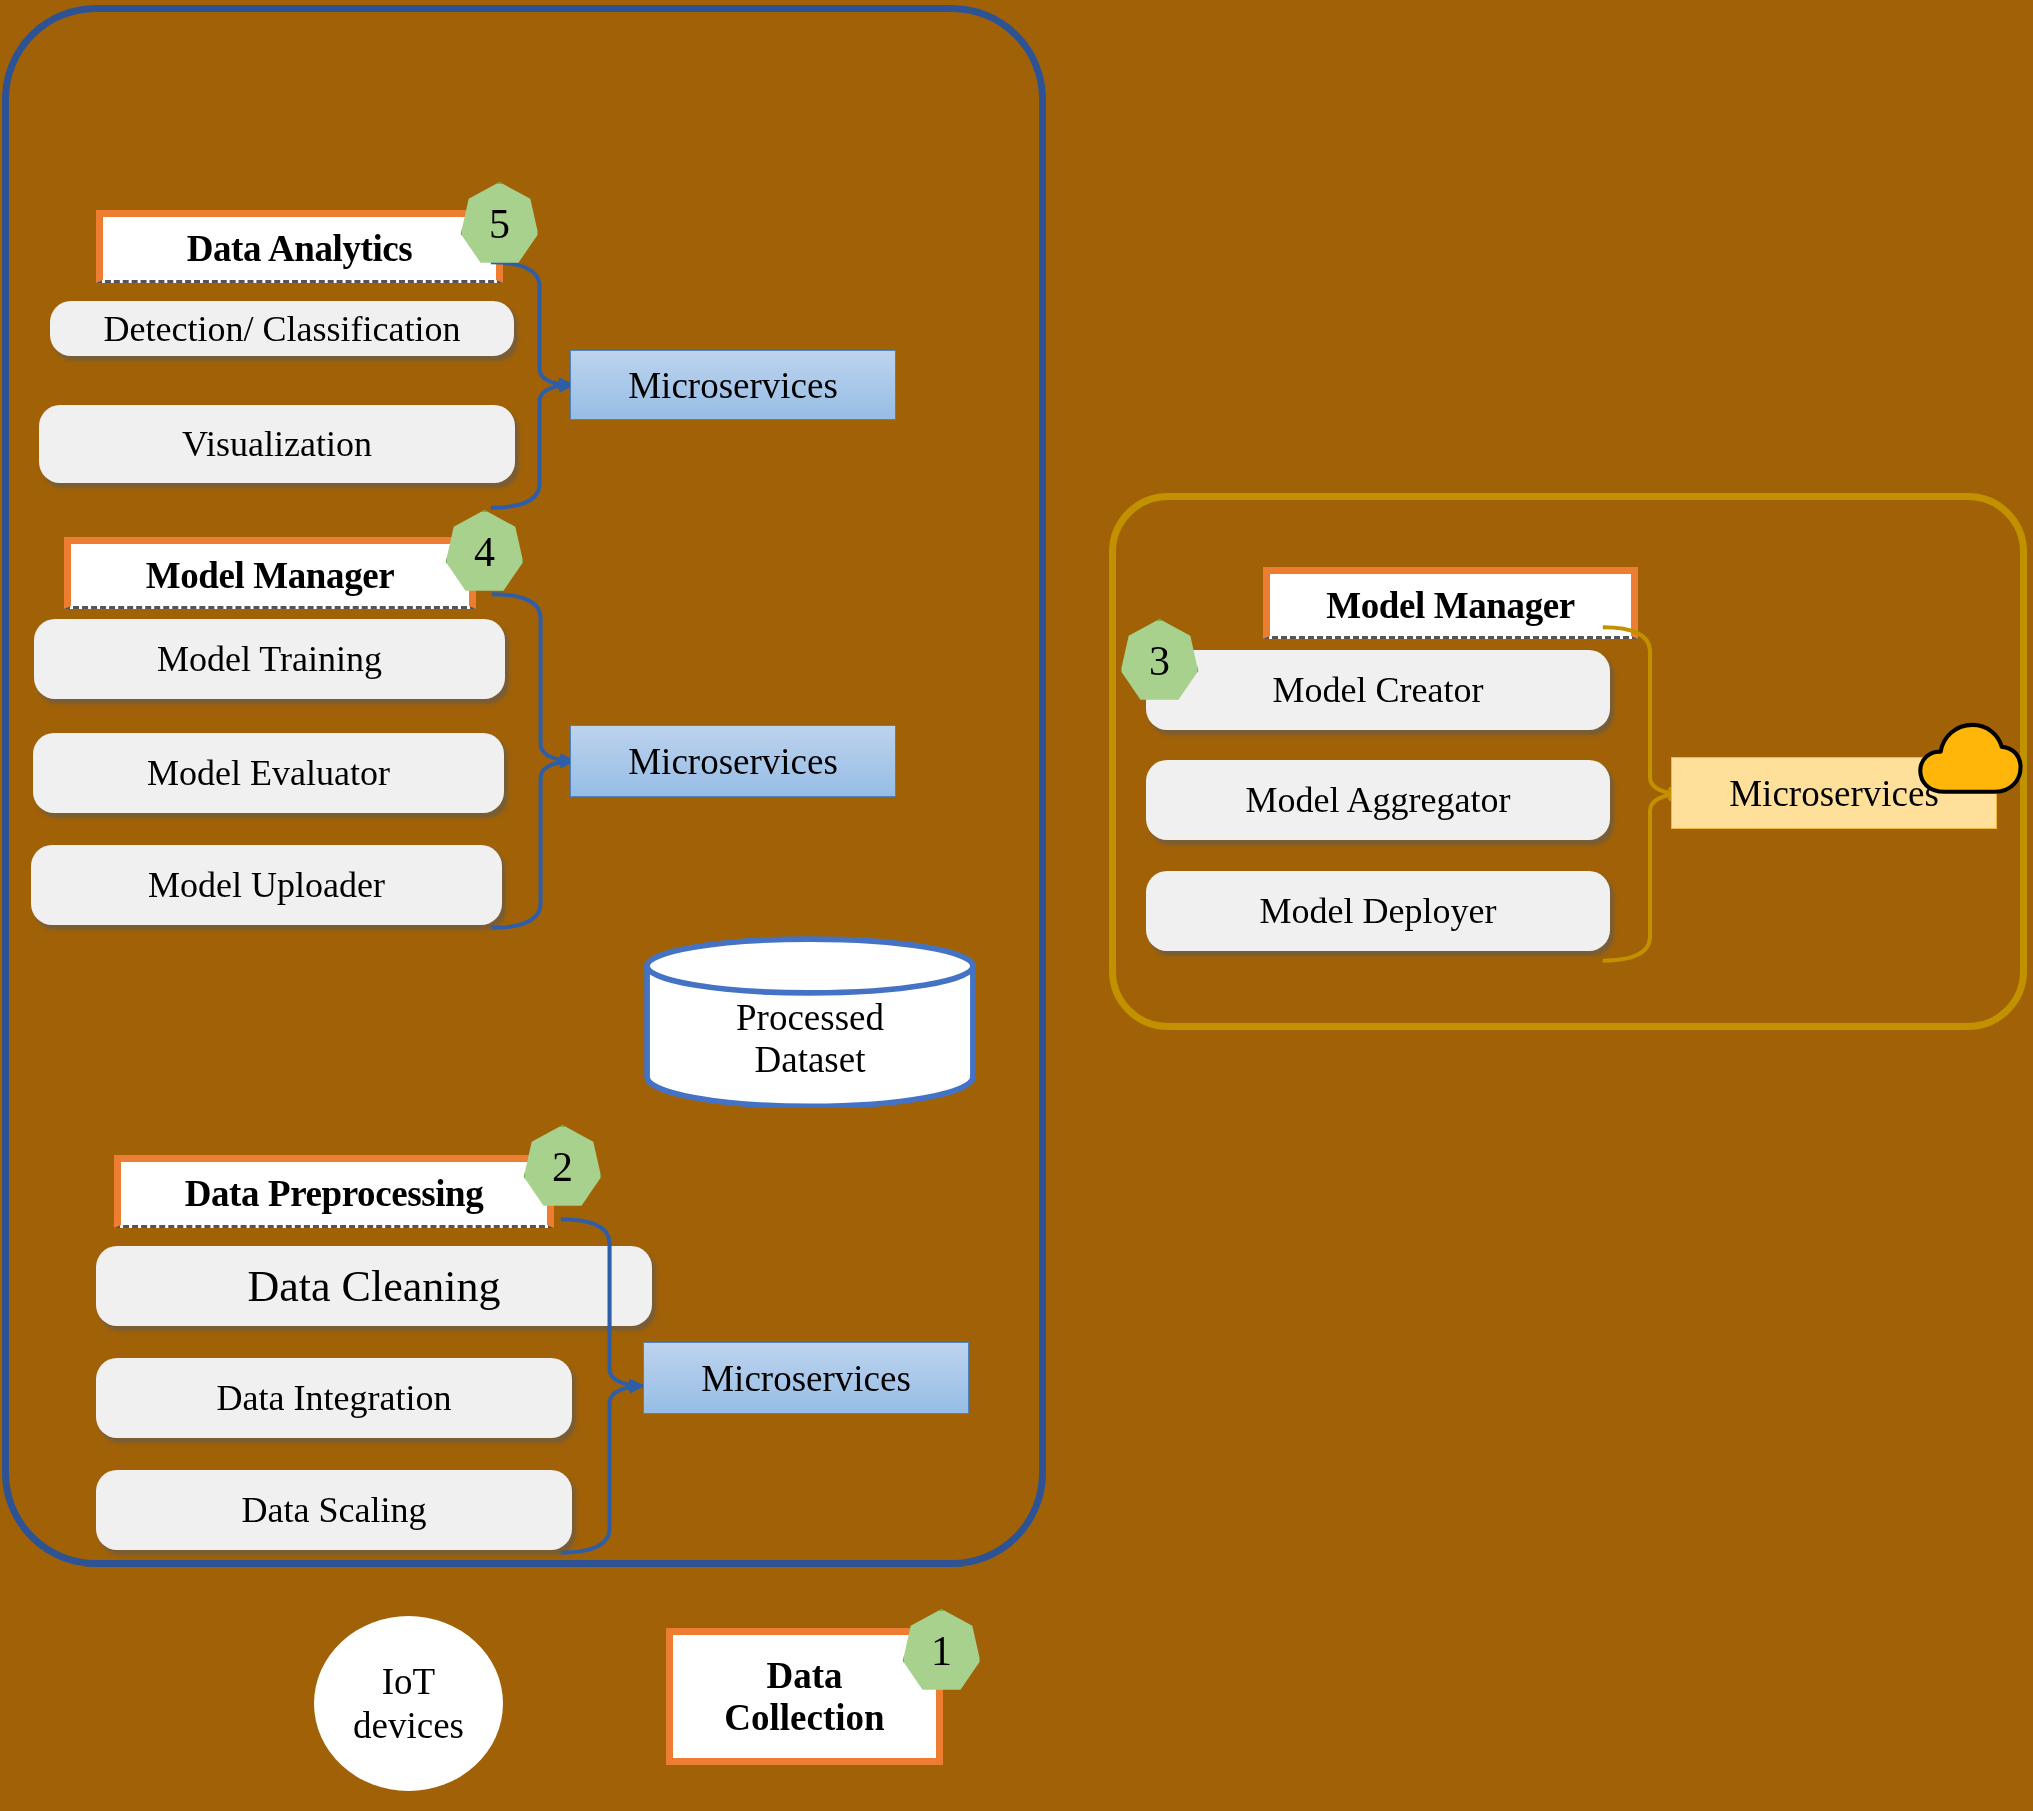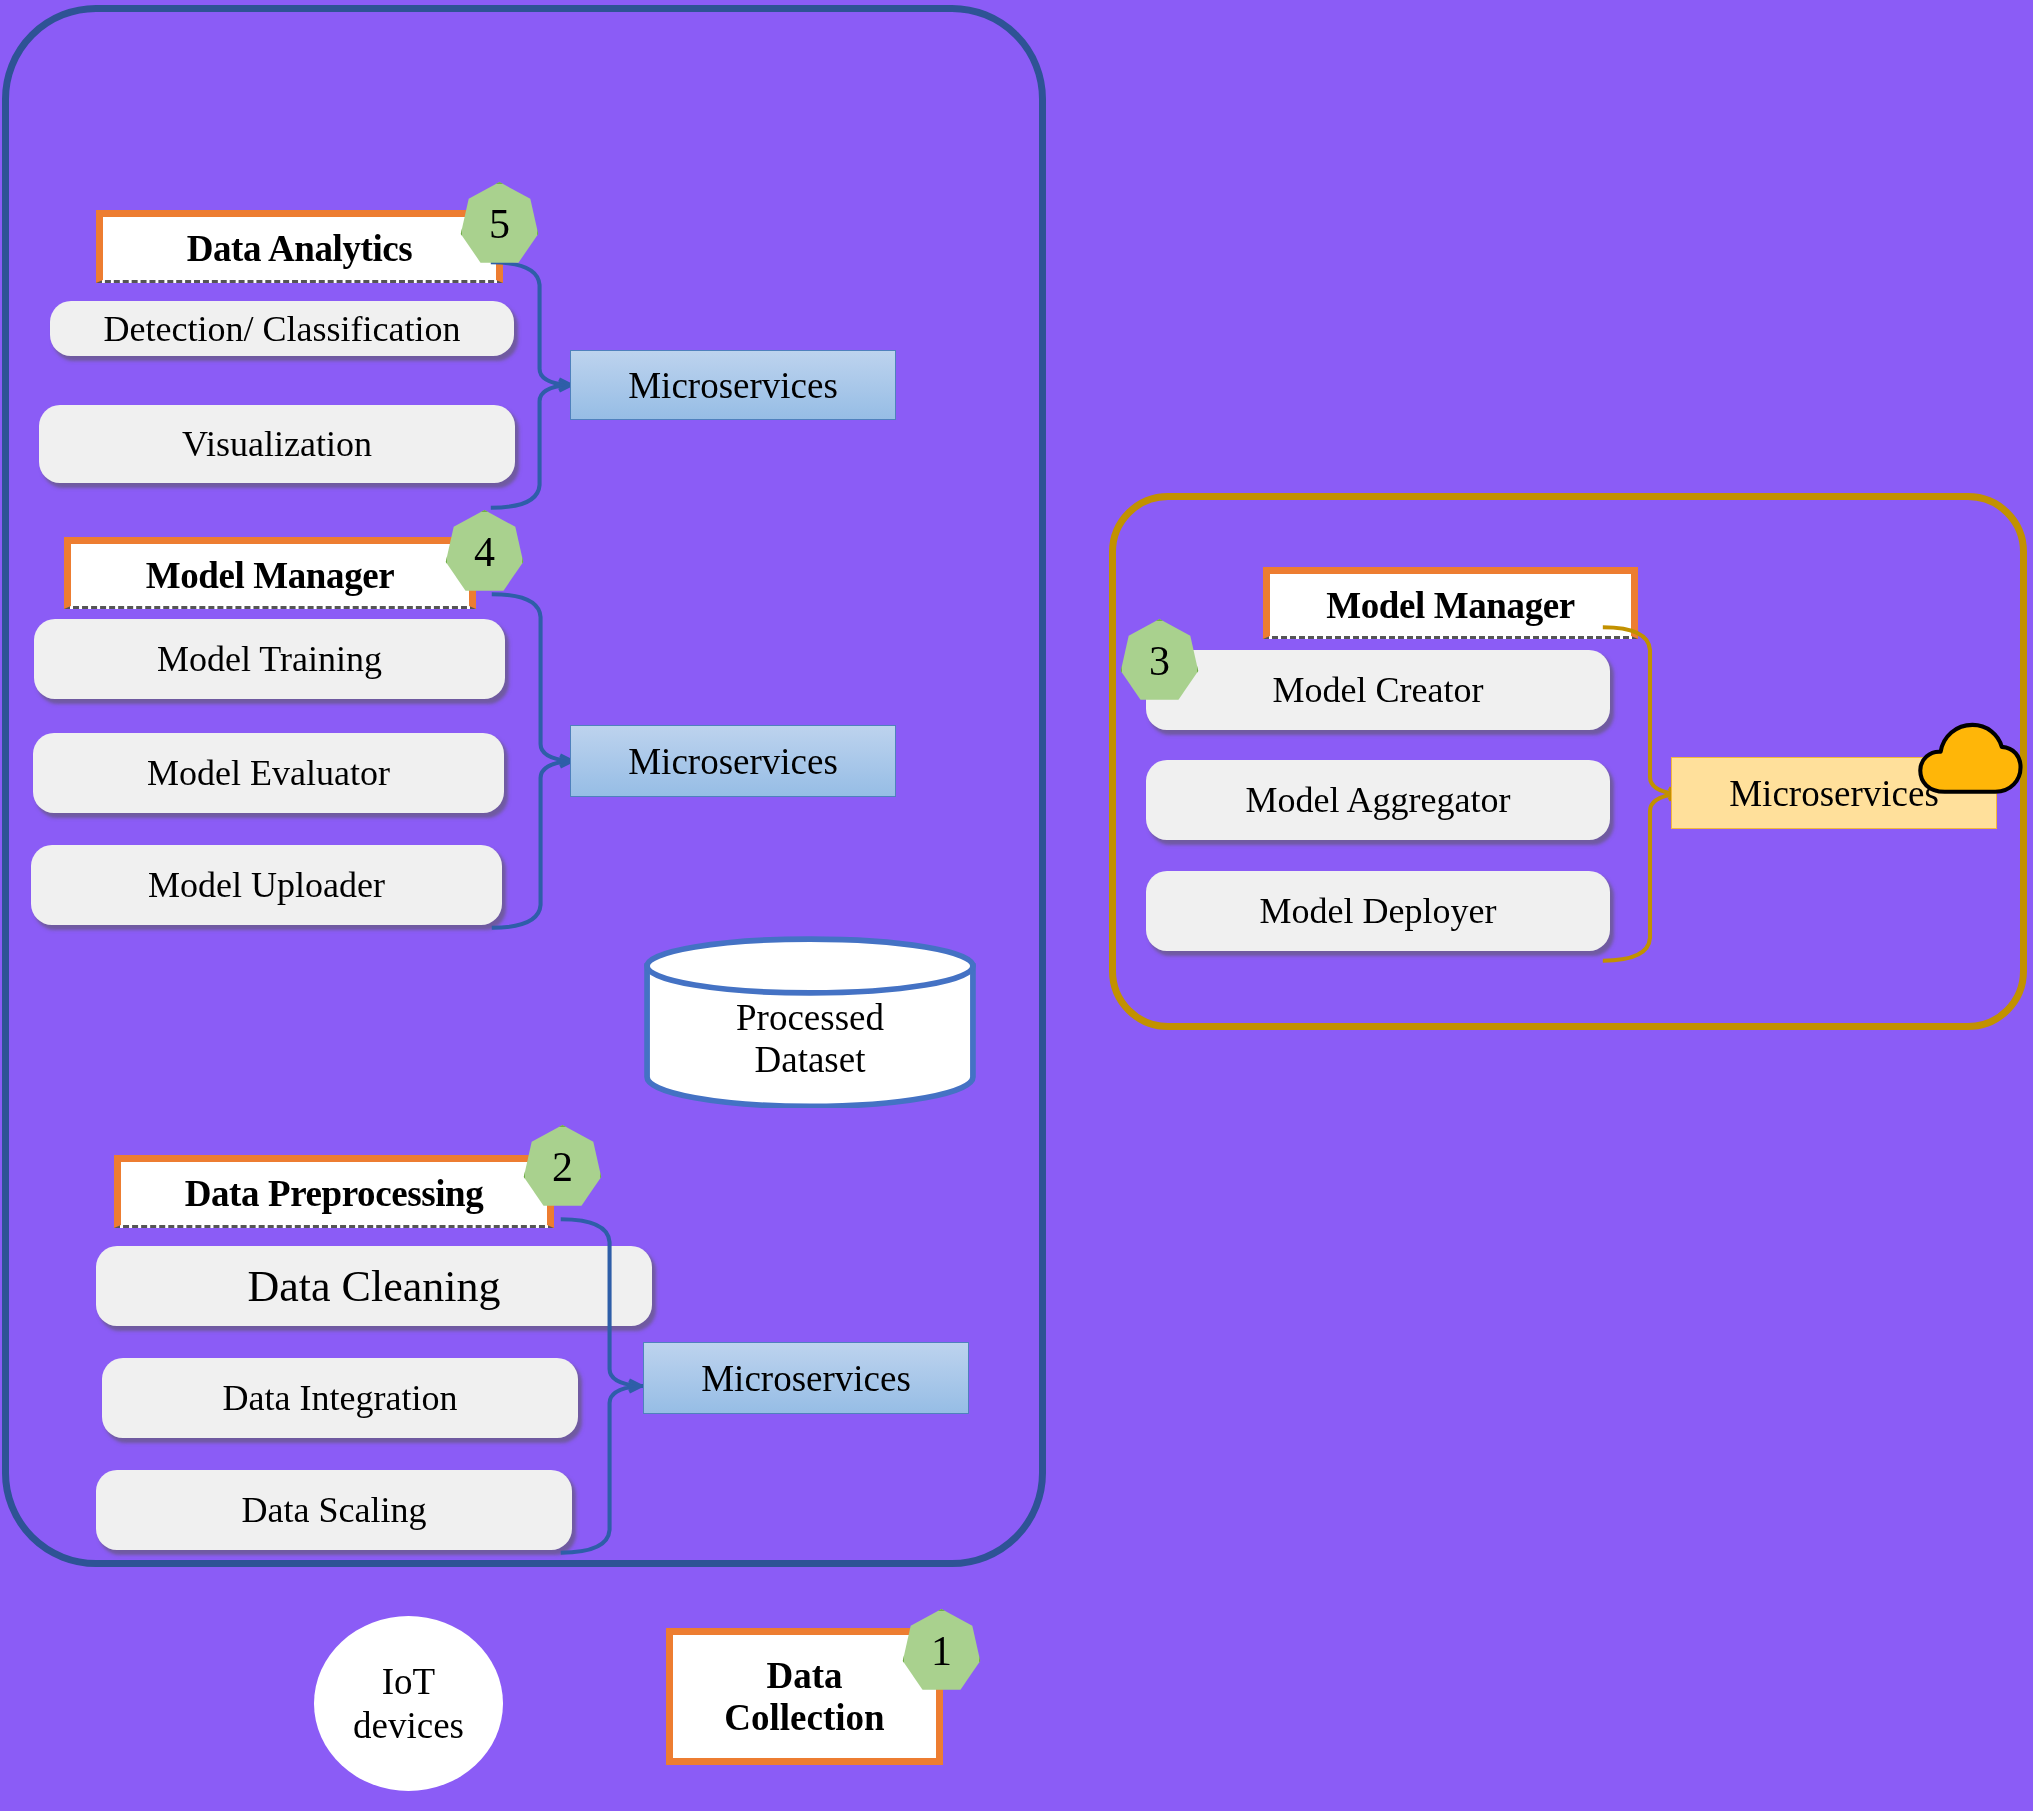--- a/index.html
+++ b/index.html
@@ -1,19 +1,19 @@
 <!DOCTYPE html>
 <html style="font-size:13px"><head>
 <meta charset="utf-8">
 <style>
   html,body{margin:0;padding:0;background:#000;}
   #stage{
     position:relative;
     width:2034px;height:1812px;
-    background:#8b5cf6;
+    background:#a16207;
     overflow:hidden;
     font-family:"Liberation Serif","DejaVu Serif",serif;
   }
   
   .edge-container{
     position:absolute;
     border-style:solid;
     background:transparent;
     box-sizing:border-box;
   }
@@ -159,21 +159,21 @@
     <div>Processed</div>
     <div>Dataset</div>
   </div>
 
   <div class="grp-header" style="left:114px;top:1155px;width:440px;height:73px;font-size:37px;">Data Preprocessing</div>
 
   <div class="badge" style="left:523px;top:1125px;">2</div>
 
   <div class="item-box" style="left:96px;top:1246px;width:556px;height:80px;font-size:44px;">Data Cleaning</div>
 
-  <div class="item-box" style="left:96px;top:1358px;width:476px;height:80px;font-size:36px;margin-left:6px;">Data Integration</div>
+  <div class="item-box" style="left:96px;top:1358px;width:476px;height:80px;font-size:36px;">Data Integration</div>
 
   <div class="item-box" style="left:96px;top:1470px;width:476px;height:80px;font-size:36px;">Data Scaling</div>
 
   <svg class="bracket" style="left:559px;top:1216px;" width="106" height="340" viewBox="0 0 130 418">
     <path d="M2 4 Q60 4 62 32 L62 188 Q62 205 96 209 Q62 213 62 230 L62 386 Q60 414 2 414" fill="none" stroke="#2E5EA8" stroke-width="5"></path>
     <path d="M96 209 L126 209" fill="none" stroke="#2E5EA8" stroke-width="5"></path>
     <path d="M86 202 L100 209 L86 216" fill="none" stroke="#2E5EA8" stroke-width="5"></path>
   </svg>
 
   <div class="ms-box ms-blue" style="left:643px;top:1342px;width:326px;height:72px;font-size:37px;">Microservices</div>

